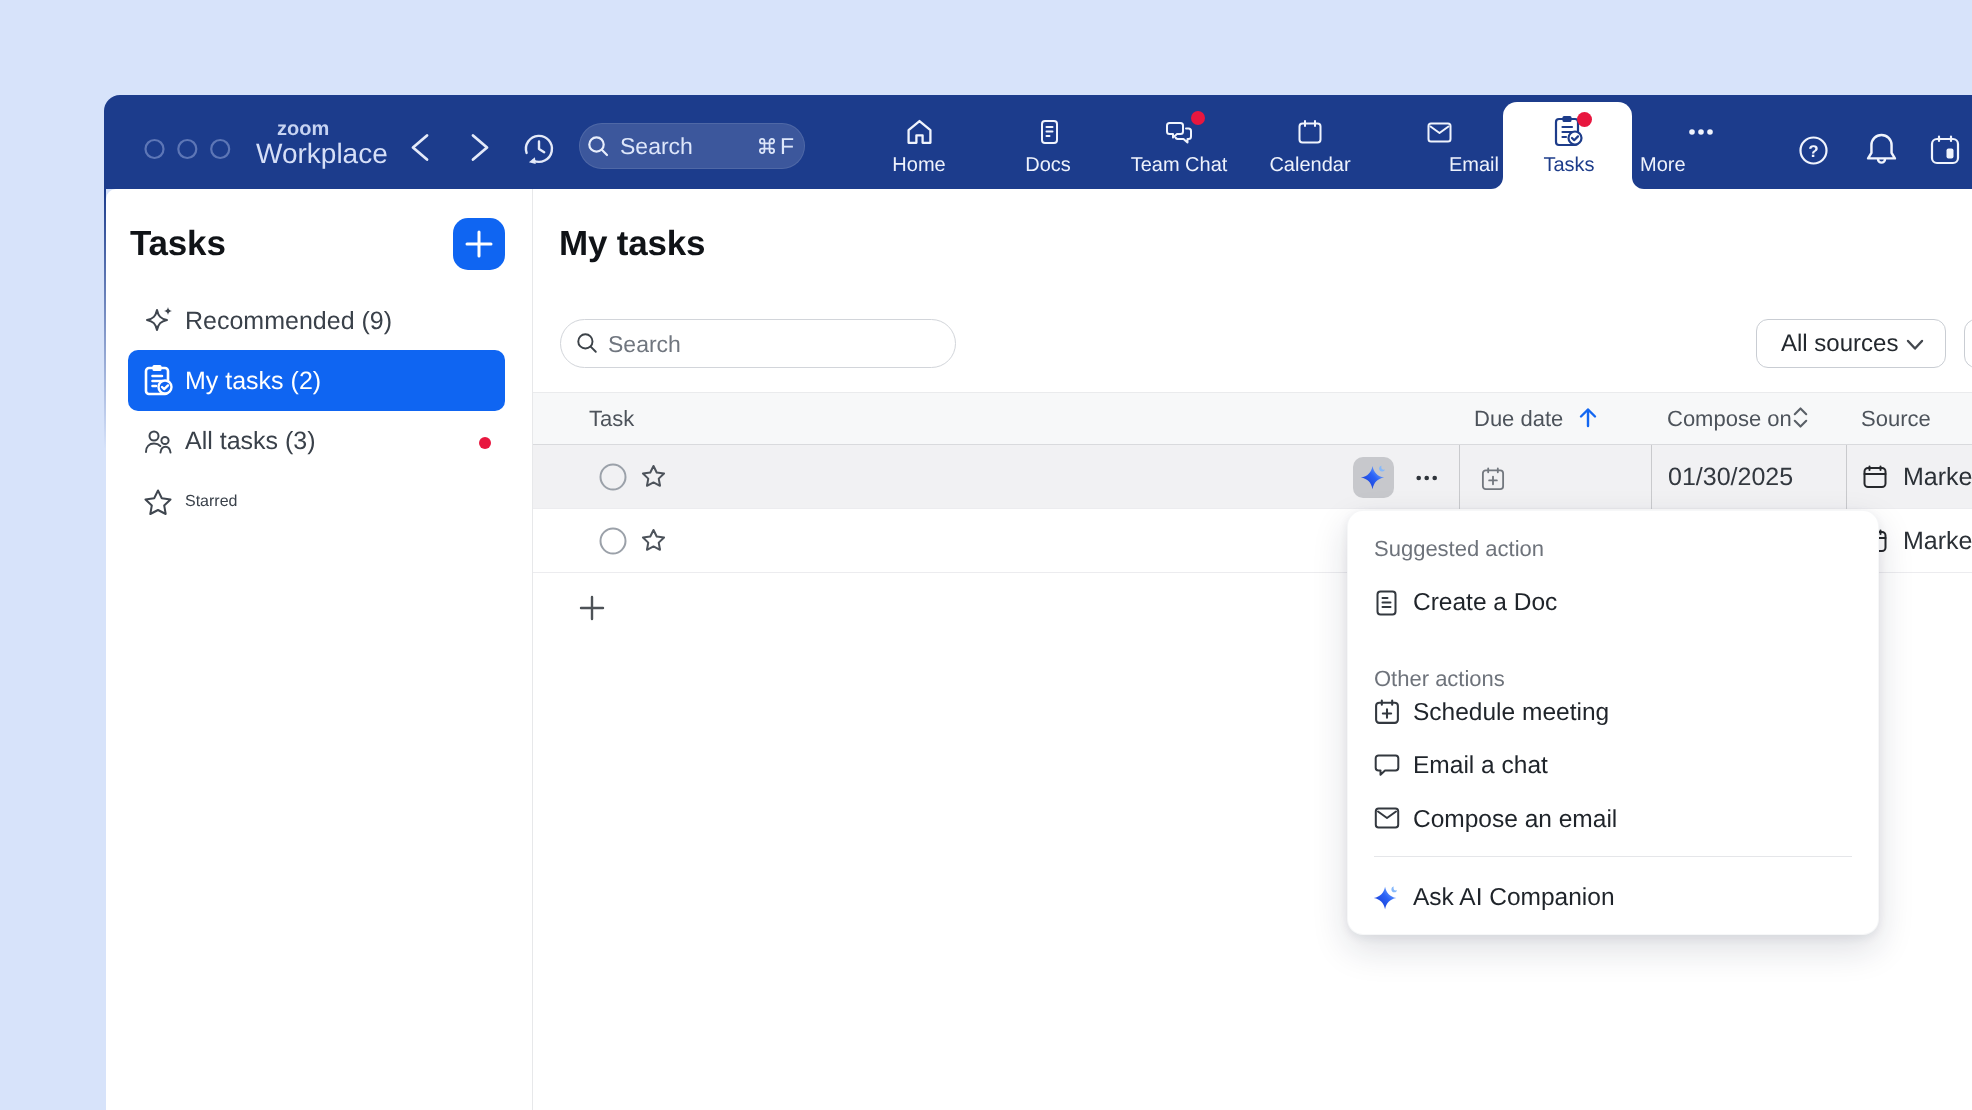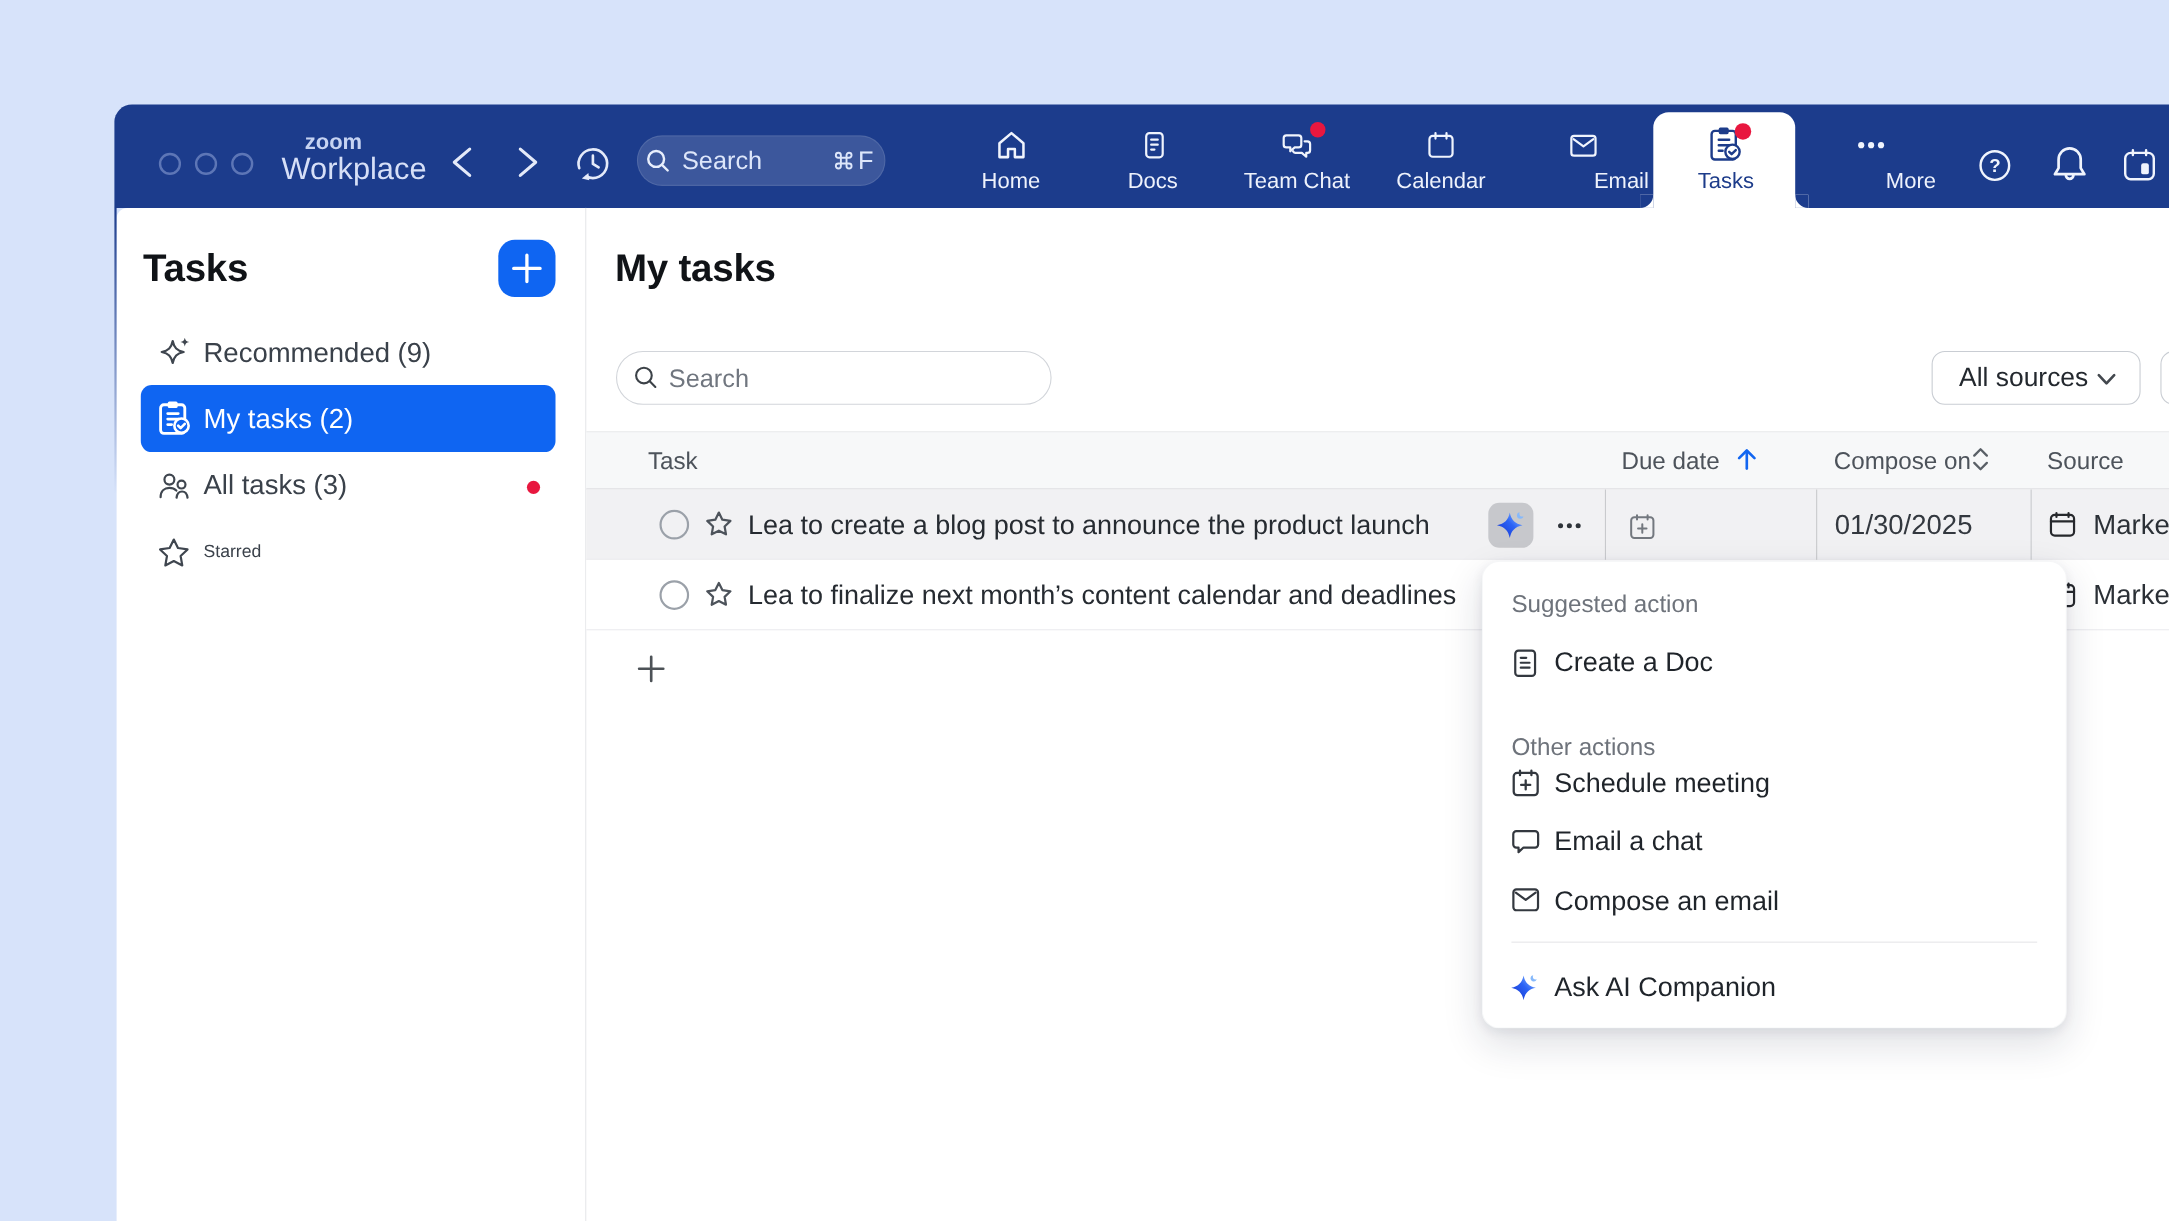--- a/index.html
+++ b/index.html
@@ -113,21 +113,21 @@
   <div class="abs" style="left:1577px;top:112px;width:15px;height:15px;border-radius:50%;background:#e8173f;"></div>
   <div class="txt" style="left:1509px;top:153px;width:120px;text-align:center;font-size:20px;line-height:24px;color:#1d3c8a;">Tasks</div>
 
   <svg class="abs" style="left:1687px;top:126px;" width="28" height="12" viewBox="0 0 28 12">
     <g fill="#f0f4fd">
         <circle cx="5" cy="6" r="2.8"></circle>
         <circle cx="14" cy="6" r="2.8"></circle>
         <circle cx="23" cy="6" r="2.8"></circle>
       </g>
   </svg>
-  <div class="txt" style="left:1640px;top:153px;width:120px;text-align:right;font-size:20px;line-height:24px;color:#eef2fc;">More</div>
+  <div class="txt" style="left:1640px;top:153px;width:120px;text-align:left;font-size:20px;line-height:24px;color:#eef2fc;">More</div>
 
   <svg class="abs" style="left:1798px;top:135px;" width="31" height="31" viewBox="0 0 31 31">
     <circle cx="15.5" cy="15.5" r="13" fill="none" stroke="#f0f4fd" stroke-width="2.2"></circle>
     <text x="15.5" y="21.5" text-anchor="middle" font-family="Liberation Sans, sans-serif" font-size="17" font-weight="700" fill="#f0f4fd">?</text>
   </svg>
 
   <svg class="abs" style="left:1863px;top:131px;" width="37" height="38" viewBox="0 0 33 34">
     <g fill="none" stroke="#f0f4fd" stroke-width="2.2" stroke-linecap="round" stroke-linejoin="round">
       <path d="M16.5 3.5 C11.5 3.5 7.5 7.5 7.5 12.5 V19.5 L4.5 24.5 H28.5 L25.5 19.5 V12.5 C25.5 7.5 21.5 3.5 16.5 3.5 Z"></path>
       <path d="M13.4 25.2 A3.1 3.1 0 0 0 19.6 25.2"></path>
@@ -219,21 +219,20 @@
   </svg>
   <div class="txt" style="left:1861px;top:406px;font-size:22px;line-height:26px;color:#4d535b;">Source</div>
 
   <div class="abs" style="left:533px;top:445px;width:1439px;height:64px;background:#f1f1f3;border-bottom:1px solid #ececef;box-sizing:border-box;"></div>
   <svg class="abs" style="left:599px;top:463px;" width="28" height="28" viewBox="0 0 28 28">
     <circle cx="14" cy="14" r="12.5" fill="none" stroke="#9ba1a9" stroke-width="2"></circle>
   </svg>
   <svg class="abs" style="left:640px;top:463px;" width="27" height="27" viewBox="0 0 32 32">
     <path d="M16 3.5 L19.8 11.2 L28.5 12.5 L22.2 18.5 L23.7 27 L16 23 L8.3 27 L9.8 18.5 L3.5 12.5 L12.2 11.2 Z" fill="none" stroke="#4d535b" stroke-width="2.4" stroke-linejoin="round"></path>
   </svg>
-  <div class="txt" style="left:680px;top:463px;font-size:24.5px;line-height:29px;color:#262b31;">Lea to create a blog post to announce the product launch</div>
   <div class="abs" style="left:1353px;top:457px;width:41px;height:41px;border-radius:10px;background:#c7c8cc;"></div>
   <svg class="abs" style="left:1358px;top:462px;" width="31" height="31" viewBox="0 0 32 32">
     <defs>
       <linearGradient id="aig1" x1="0" y1="1" x2="1" y2="0">
         <stop offset="0" stop-color="#1530c9"></stop>
           <stop offset="0.55" stop-color="#2b63f6"></stop>
           <stop offset="1" stop-color="#9ccaff"></stop>
       </linearGradient>
     </defs>
     <path d="M15 4 C16.4 11 20 14.6 27 16 C20 17.4 16.4 21 15 28 C13.6 21 10 17.4 3 16 C10 14.6 13.6 11 15 4 Z" fill="url(#aig1)"></path>
@@ -266,21 +265,20 @@
   </svg>
   <div class="txt" style="left:1903px;top:463px;font-size:25px;line-height:29px;color:#2b3036;">Marketing</div>
 
   <div class="abs" style="left:533px;top:509px;width:1439px;height:64px;background:#ffffff;border-bottom:1px solid #ececef;box-sizing:border-box;"></div>
   <svg class="abs" style="left:599px;top:527px;" width="28" height="28" viewBox="0 0 28 28">
     <circle cx="14" cy="14" r="12.5" fill="none" stroke="#9ba1a9" stroke-width="2"></circle>
   </svg>
   <svg class="abs" style="left:640px;top:527px;" width="27" height="27" viewBox="0 0 32 32">
     <path d="M16 3.5 L19.8 11.2 L28.5 12.5 L22.2 18.5 L23.7 27 L16 23 L8.3 27 L9.8 18.5 L3.5 12.5 L12.2 11.2 Z" fill="none" stroke="#4d535b" stroke-width="2.4" stroke-linejoin="round"></path>
   </svg>
-  <div class="txt" style="left:680px;top:527px;font-size:24.5px;line-height:29px;color:#262b31;">Lea to finalize next month’s content calendar and deadlines</div>
   <svg class="abs" style="left:1862px;top:528px;" width="26" height="26" viewBox="0 0 26 26">
     <g fill="none" stroke="#26282c" stroke-width="2" stroke-linecap="round" stroke-linejoin="round">
       <rect x="2.5" y="4" width="21" height="19" rx="3.5"></rect>
       <path d="M7.5 2.5 V6 M18.5 2.5 V6 M2.5 10 H23.5"></path>
     </g>
   </svg>
   <div class="txt" style="left:1903px;top:527px;font-size:25px;line-height:29px;color:#2b3036;">Marketing</div>
 
   <svg class="abs" style="left:578px;top:594px;" width="28" height="28" viewBox="0 0 28 28">
     <path d="M14 3 V25 M3 14 H25" stroke="#4d5257" stroke-width="2.4" stroke-linecap="round"></path>

